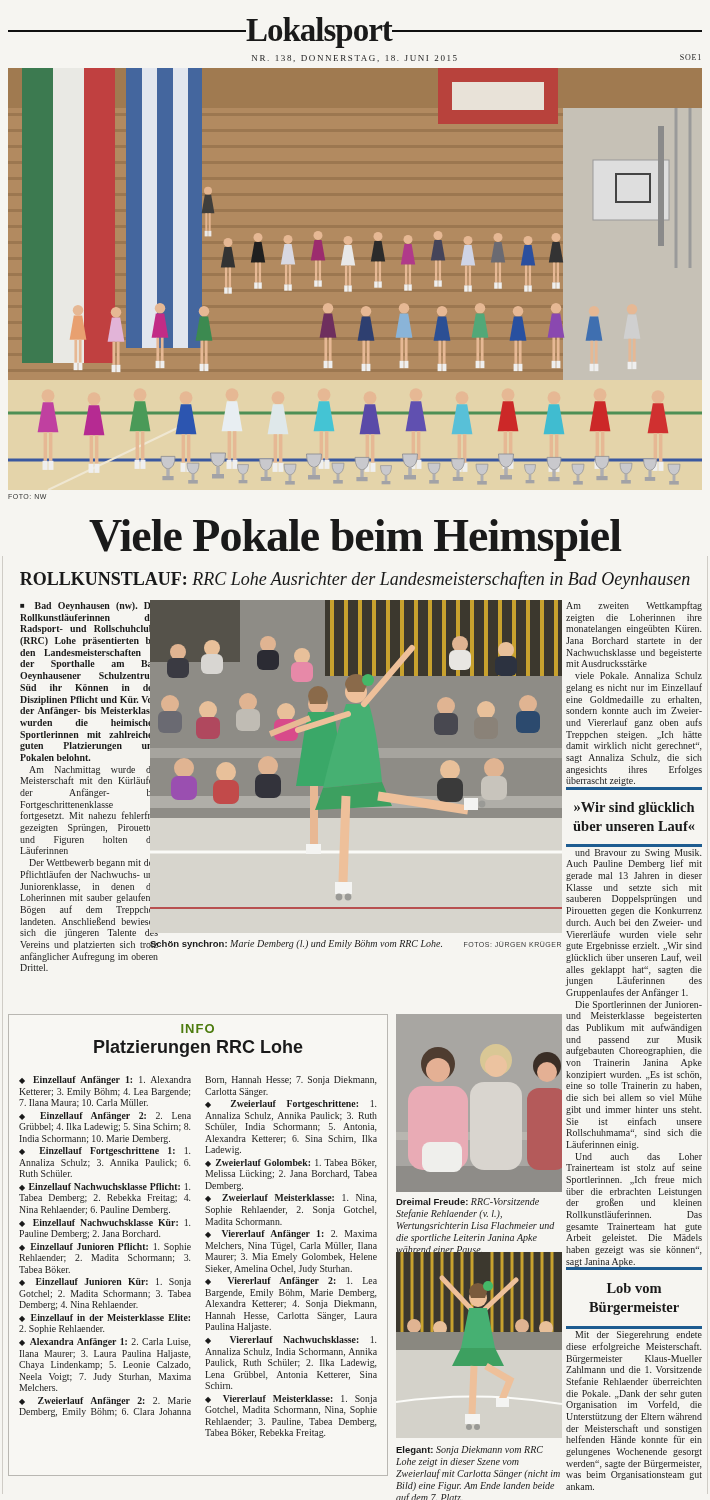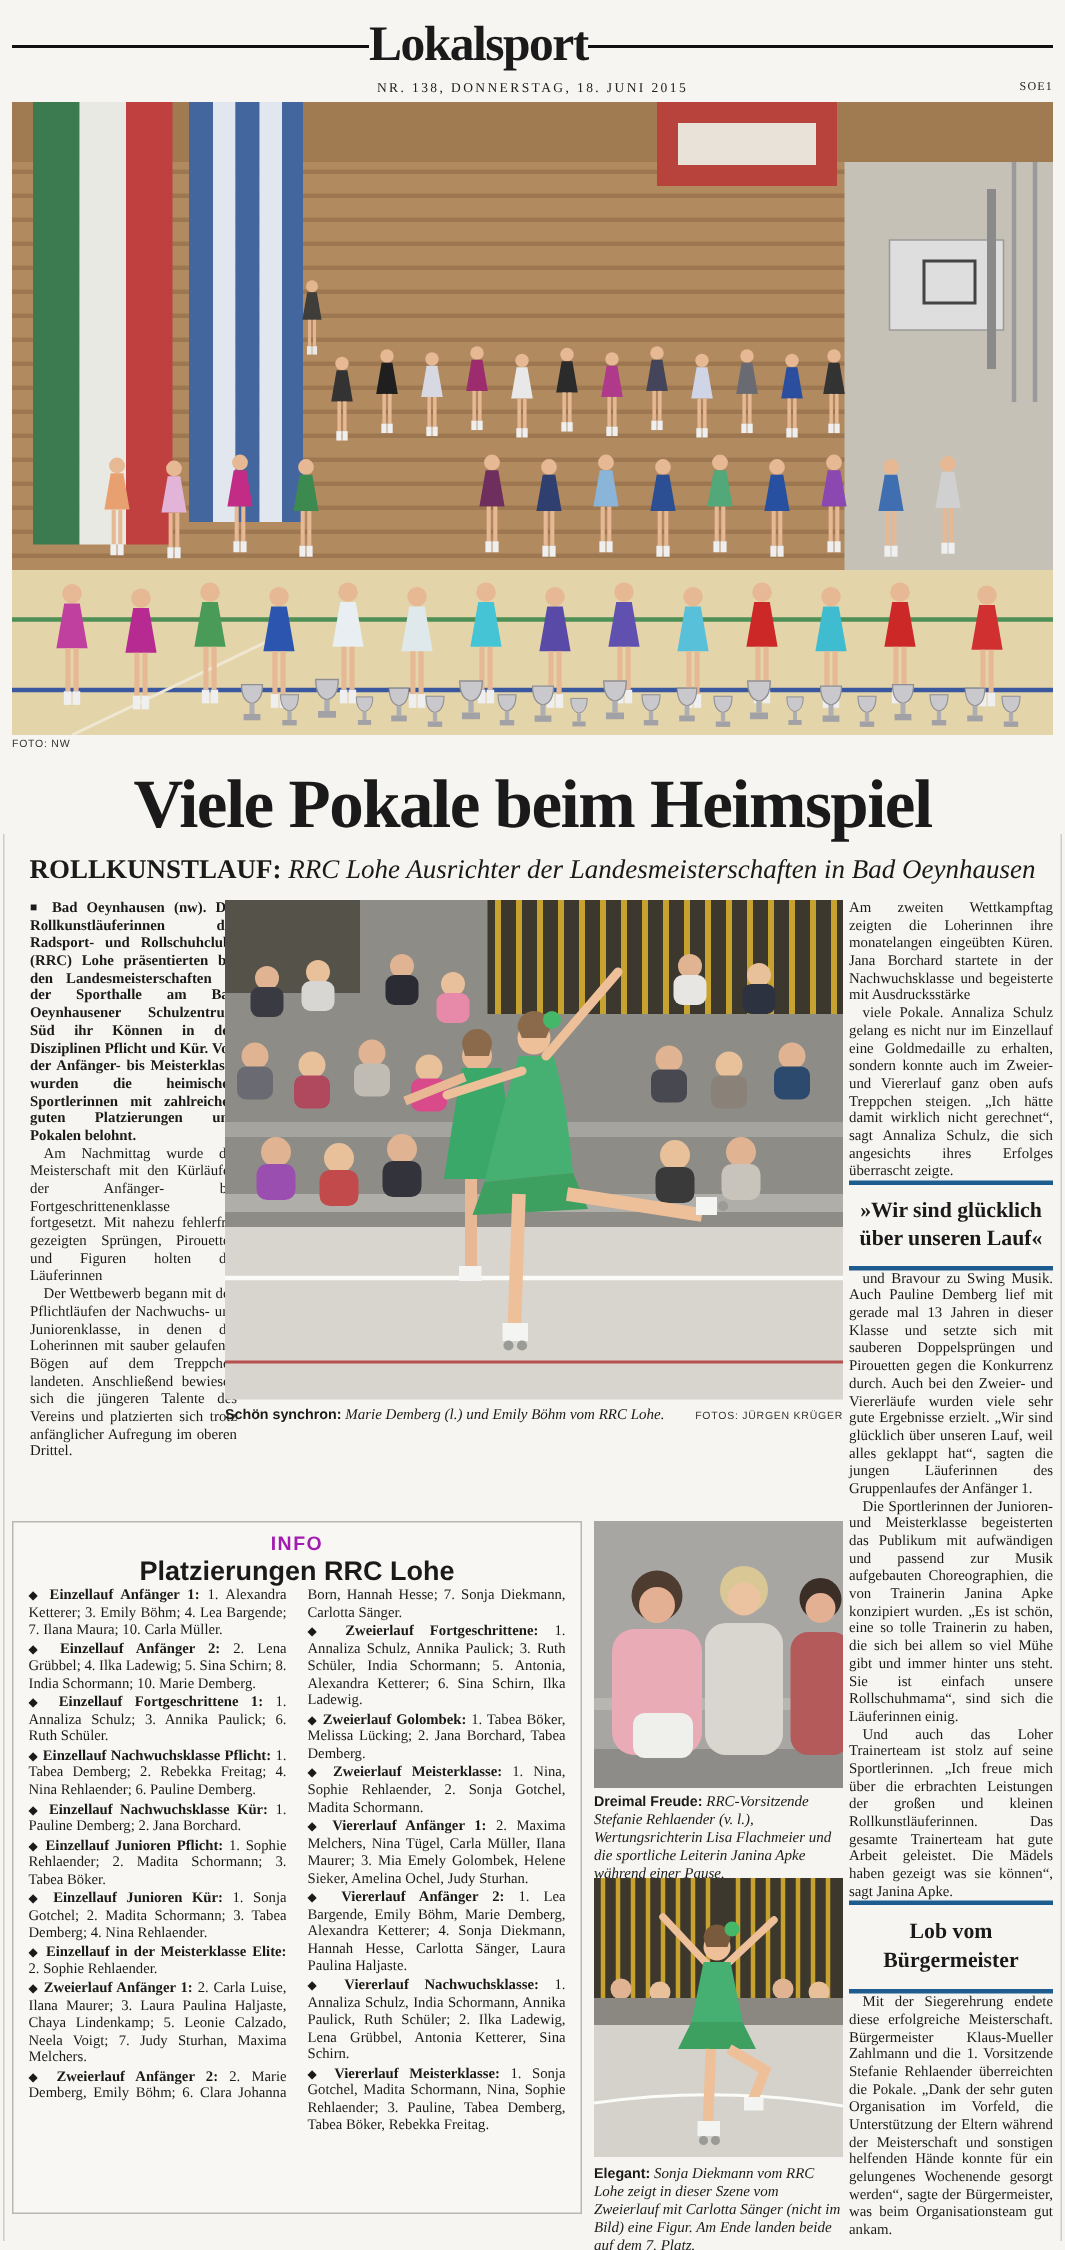--- a/index.html
+++ b/index.html
@@ -68,25 +68,25 @@
     font-weight:bold;font-size:14.5px;line-height:1.3;text-indent:0 !important;
   }
   
   .infobox{
     position:absolute;left:8px;top:1014px;width:380px;height:462px;
     border:1px solid #b9b7b2;box-sizing:border-box;padding:6px 10px;overflow:hidden;
     background:#f8f7f3;
   }
   .info-kicker{
     text-align:center;font-family:"Liberation Sans", sans-serif;font-weight:bold;
-    font-size:13px;letter-spacing:1px;color:#a21caf;
+    font-size:13px;letter-spacing:1px;color:#4d7c0f;
   }
   .info-title{
     text-align:center;font-family:"Liberation Sans", sans-serif;font-weight:bold;
-    font-size:18px;margin:1px 0 0;
+    font-size:18px;margin:1px 0 16px;
   }
   .info-cols{columns:2;column-gap:14px;font-size:9.8px;line-height:1.18;text-align:justify;}
   .info-item{margin:0 0 1px;}
   .info-item b{font-weight:bold;}
   .blt{font-size:8px;}
   
   .edge{position:absolute;top:556px;bottom:6px;width:0;border-left:1px solid #cfccc6;}
   .edge.l{left:2px;} .edge.r{right:2px;}
 </style>
 </head>
@@ -402,21 +402,21 @@
   <div class="info-title">Platzierungen RRC Lohe</div>
   <div class="info-cols">
     <p class="info-item"><span class="blt">◆</span> <b>Einzellauf Anfänger 1:</b> <span>1. Alexandra Ketterer; 3. Emily Böhm; 4. Lea Bargende; 7. Ilana Maura; 10. Carla Müller.</span></p>
     <p class="info-item"><span class="blt">◆</span> <b>Einzellauf Anfänger 2:</b> <span>2. Lena Grübbel; 4. Ilka Ladewig; 5. Sina Schirn; 8. India Schormann; 10. Marie Demberg.</span></p>
     <p class="info-item"><span class="blt">◆</span> <b>Einzellauf Fortgeschrittene 1:</b> <span>1. Annaliza Schulz; 3. Annika Paulick; 6. Ruth Schüler.</span></p>
     <p class="info-item"><span class="blt">◆</span> <b>Einzellauf Nachwuchsklasse Pflicht:</b> <span>1. Tabea Demberg; 2. Rebekka Freitag; 4. Nina Rehlaender; 6. Pauline Demberg.</span></p>
     <p class="info-item"><span class="blt">◆</span> <b>Einzellauf Nachwuchsklasse Kür:</b> <span>1. Pauline Demberg; 2. Jana Borchard.</span></p>
     <p class="info-item"><span class="blt">◆</span> <b>Einzellauf Junioren Pflicht:</b> <span>1. Sophie Rehlaender; 2. Madita Schormann; 3. Tabea Böker.</span></p>
     <p class="info-item"><span class="blt">◆</span> <b>Einzellauf Junioren Kür:</b> <span>1. Sonja Gotchel; 2. Madita Schormann; 3. Tabea Demberg; 4. Nina Rehlaender.</span></p>
     <p class="info-item"><span class="blt">◆</span> <b>Einzellauf in der Meisterklasse Elite:</b> <span>2. Sophie Rehlaender.</span></p>
-    <p class="info-item"><span class="blt">◆</span> <b>Zweierlauf Anfänger 1:</b> <span>2. Carla Luise, Ilana Maurer; 3. Laura Paulina Haljaste, Chaya Lindenkamp; 5. Leonie Calzado, Neela Voigt; 7. Judy Sturhan, Maxima Melchers.</span></p>
+    <p class="info-item"><span class="blt">◆</span> <b>Alexandra Anfänger 1:</b> <span>2. Carla Luise, Ilana Maurer; 3. Laura Paulina Haljaste, Chaya Lindenkamp; 5. Leonie Calzado, Neela Voigt; 7. Judy Sturhan, Maxima Melchers.</span></p>
     <p class="info-item"><span class="blt">◆</span> <b>Zweierlauf Anfänger 2:</b> <span>2. Marie Demberg, Emily Böhm; 6. Clara Johanna Born, Hannah Hesse; 7. Sonja Diekmann, Carlotta Sänger.</span></p>
     <p class="info-item"><span class="blt">◆</span> <b>Zweierlauf Fortgeschrittene:</b> <span>1. Annaliza Schulz, Annika Paulick; 3. Ruth Schüler, India Schormann; 5. Antonia, Alexandra Ketterer; 6. Sina Schirn, Ilka Ladewig.</span></p>
     <p class="info-item"><span class="blt">◆</span> <b>Zweierlauf Golombek:</b> <span>1. Tabea Böker, Melissa Lücking; 2. Jana Borchard, Tabea Demberg.</span></p>
     <p class="info-item"><span class="blt">◆</span> <b>Zweierlauf Meisterklasse:</b> <span>1. Nina, Sophie Rehlaender, 2. Sonja Gotchel, Madita Schormann.</span></p>
     <p class="info-item"><span class="blt">◆</span> <b>Viererlauf Anfänger 1:</b> <span>2. Maxima Melchers, Nina Tügel, Carla Müller, Ilana Maurer; 3. Mia Emely Golombek, Helene Sieker, Amelina Ochel, Judy Sturhan.</span></p>
     <p class="info-item"><span class="blt">◆</span> <b>Viererlauf Anfänger 2:</b> <span>1. Lea Bargende, Emily Böhm, Marie Demberg, Alexandra Ketterer; 4. Sonja Diekmann, Hannah Hesse, Carlotta Sänger, Laura Paulina Haljaste.</span></p>
     <p class="info-item"><span class="blt">◆</span> <b>Viererlauf Nachwuchsklasse:</b> <span>1. Annaliza Schulz, India Schormann, Annika Paulick, Ruth Schüler; 2. Ilka Ladewig, Lena Grübbel, Antonia Ketterer, Sina Schirn.</span></p>
     <p class="info-item"><span class="blt">◆</span> <b>Viererlauf Meisterklasse:</b> <span>1. Sonja Gotchel, Madita Schormann, Nina, Sophie Rehlaender; 3. Pauline, Tabea Demberg, Tabea Böker, Rebekka Freitag.</span></p>
   </div>
 </div>

